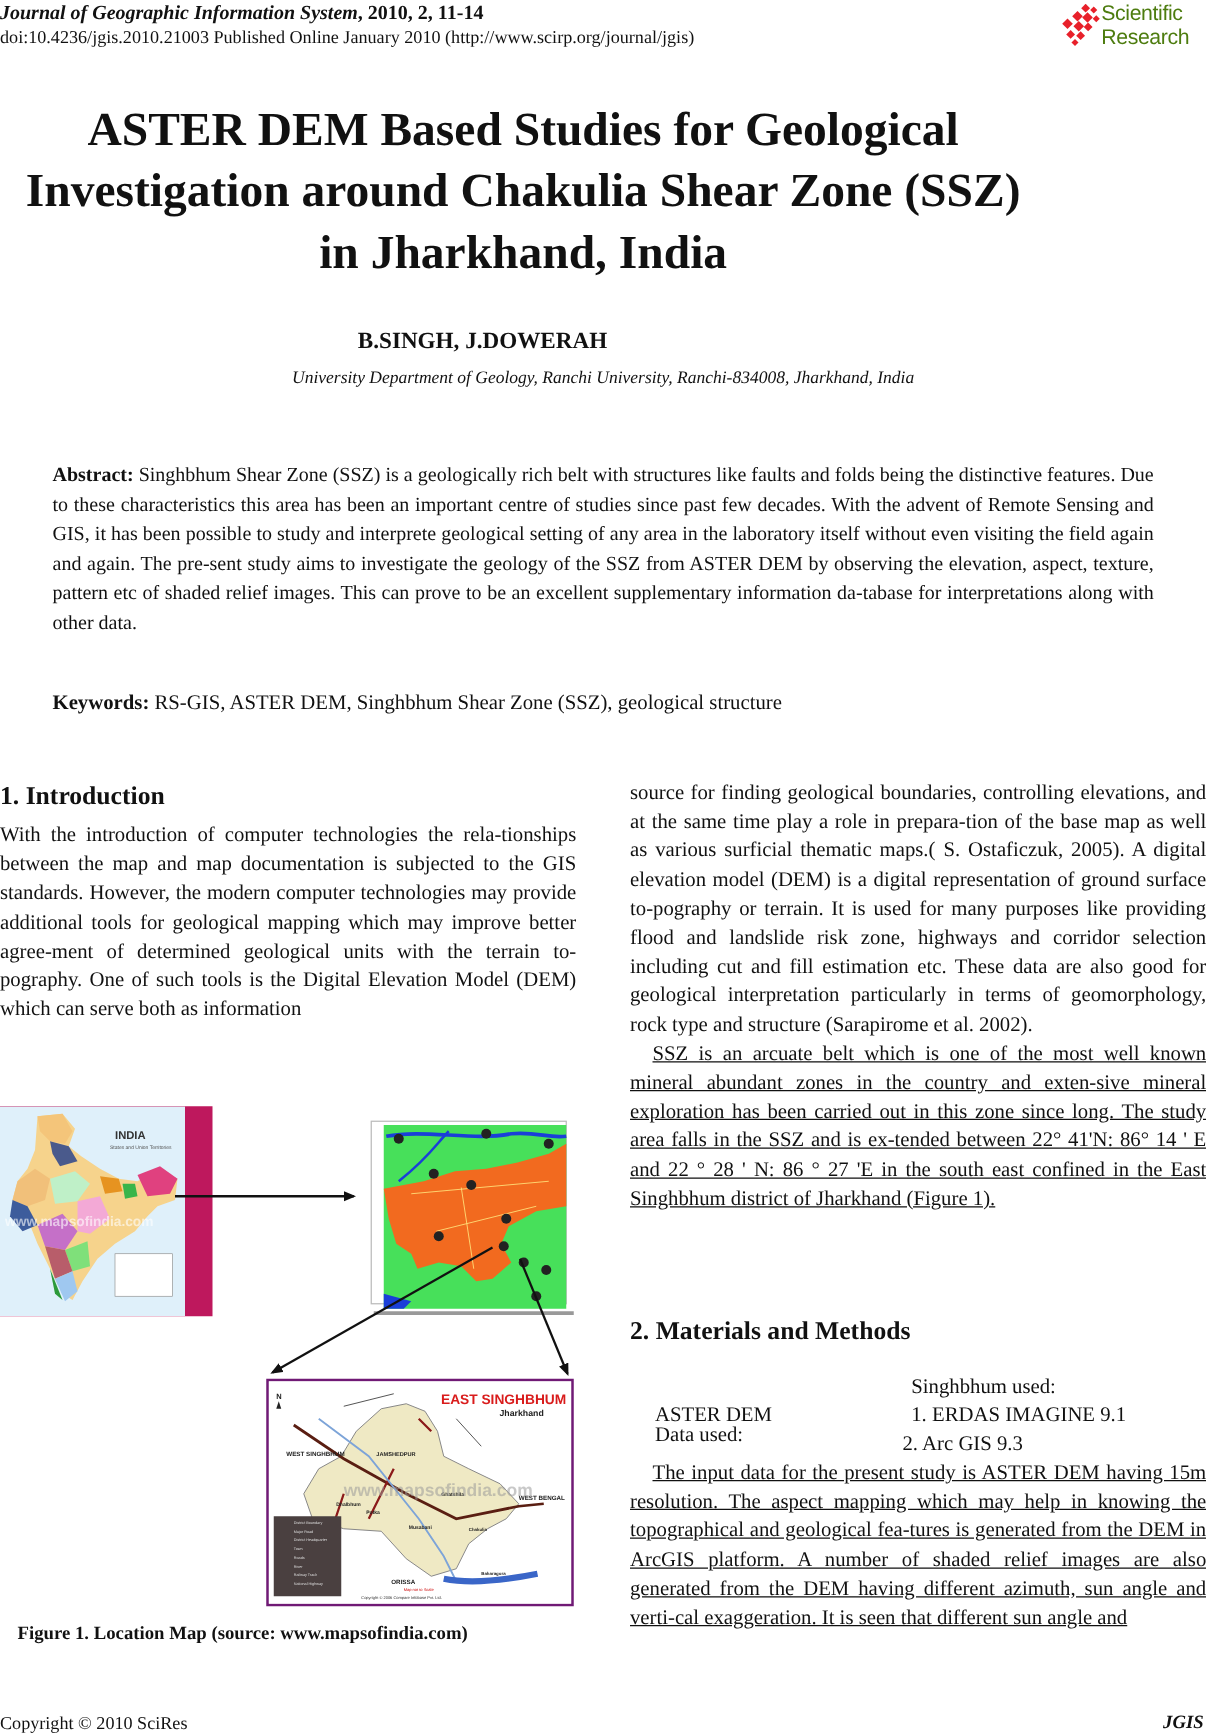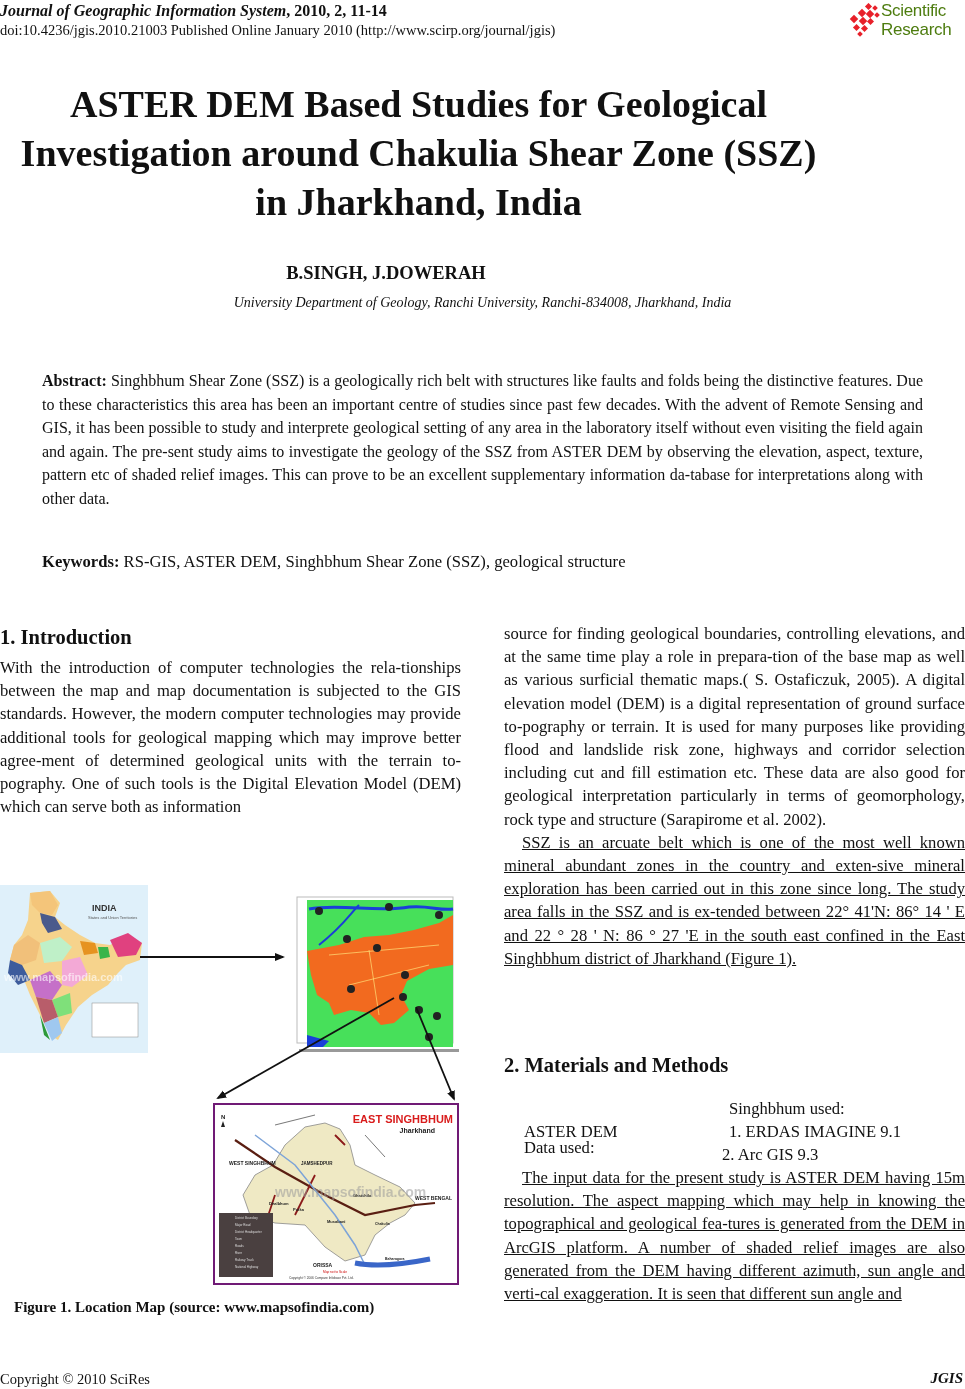--- a/index.html
+++ b/index.html
@@ -77,21 +77,21 @@
   <b>Keywords:</b><span> RS-GIS, ASTER DEM, Singhbhum Shear Zone (SSZ), geological structure</span>
 </div>
 
 <div class="abs sec-head" style="left:0;top:626px">1. Introduction</div>
 <div class="abs col" style="left:0;top:656px;width:461px">
   <p>With the introduction of computer technologies the rela-tionships between the map and map documentation is subjected to the GIS standards. However, the modern computer technologies may provide additional tools for geological mapping which may improve better agree-ment of determined geological units with the terrain to-pography. One of such tools is the Digital Elevation Model (DEM) which can serve both as information</p>
 </div>
 
 <div>
 
-  <div class="map-box" style="left:0;top:885px;width:148px;height:168px;background:#14b8a6">
+  <div class="map-box" style="left:0;top:885px;width:170px;height:168px;background:#be185d">
     <svg width="148" height="168" viewBox="0 0 148 168">
       <rect width="148" height="168" fill="#dff0fa"></rect>
       <path d="M30,8 L50,6 L60,18 L55,32 L65,40 L80,50 L95,58 L110,60 L128,50 L142,58 L140,75 L126,80 L118,88 L108,100 L92,110 L78,122 L66,140 L58,155 L50,150 L40,130 L30,110 L22,90 L10,75 L14,60 L22,50 L28,35 Z" fill="#f6d38c"></path>
       <path d="M30,8 L50,6 L58,20 L52,30 L40,28 L32,20 Z" fill="#f4c57a"></path>
       <path d="M40,28 L55,32 L62,44 L48,48 L42,38 Z" fill="#4a5a8c"></path>
       <path d="M14,60 L28,50 L40,58 L36,75 L22,80 L10,75 Z" fill="#f1c07a"></path>
       <path d="M40,58 L60,52 L72,62 L62,76 L44,78 Z" fill="#bff0c8"></path>
       <path d="M10,75 L22,80 L30,95 L18,100 L8,88 Z" fill="#3d5c9c"></path>
       <path d="M30,95 L50,86 L62,100 L52,115 L36,112 Z" fill="#c570c8"></path>
       <path d="M62,76 L80,72 L88,90 L72,102 L62,100 Z" fill="#f3a9d6"></path>

